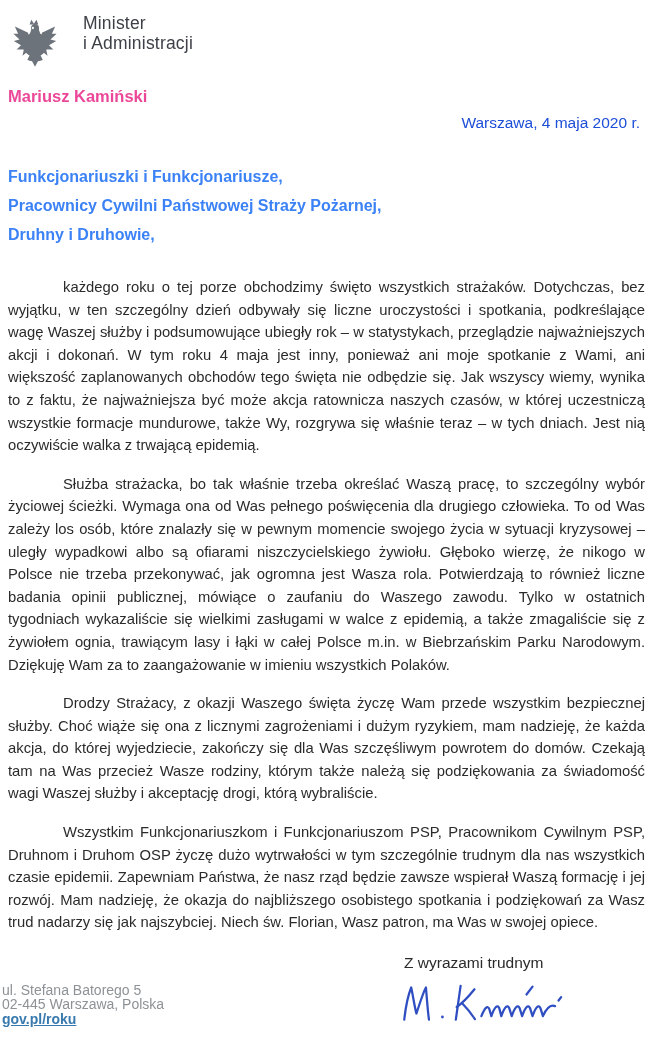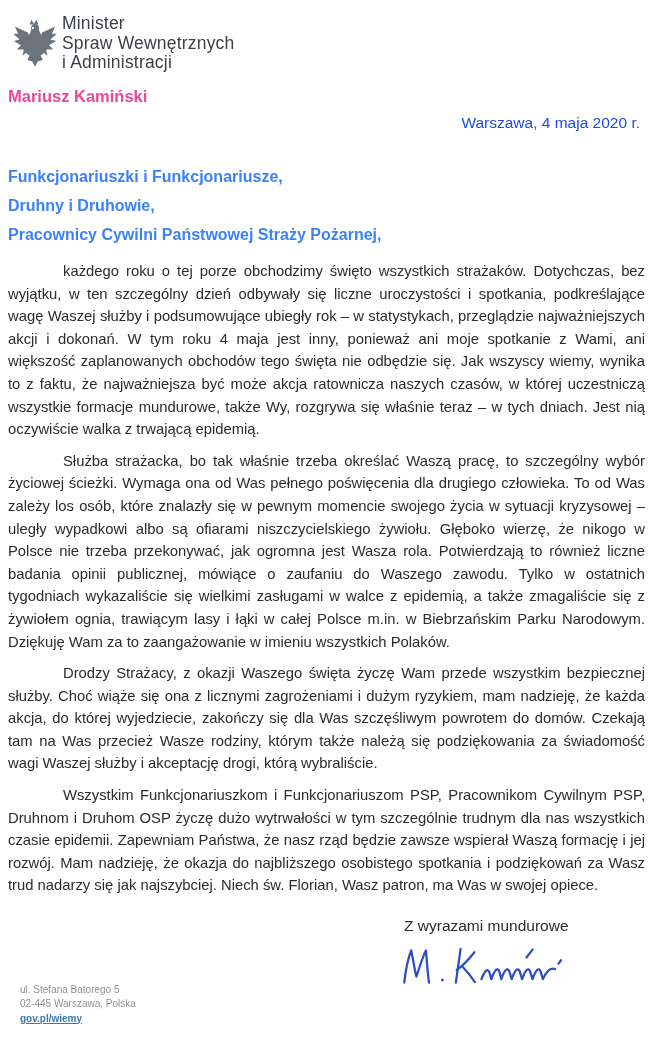--- a/index.html
+++ b/index.html
@@ -11,21 +11,21 @@
     background: #ffffff;
     font-family: "Liberation Sans", sans-serif;
     color: #262626;
     overflow: hidden;
     box-sizing: border-box;
   }
   
   .letterhead {
     display: flex;
     align-items: flex-start;
-    gap: 4px;
+    gap: 25px;
     padding: 10px 0 0 12px;
   }
   .eagle { width: 46px; height: 64px; flex: 0 0 auto; }
   .ministry {
     font-size: 17.5px;
     line-height: 19.5px;
     color: #3d4147;
     padding-top: 4px;
     letter-spacing: 0.2px;
   }
@@ -51,33 +51,33 @@
   }
   
   .body-text {
     padding: 11px 7px 0 8px;
     font-size: 14.8px;
     line-height: 22.6px;
     text-align: justify;
     color: #2b2b2b;
   }
   .body-text p {
-    margin: 0 0 9px 0;
+    margin: 16px 0 9px 0;
     text-indent: 55px;
   }
   
   .closing { margin: 20px 0 0 400px; }
   .valediction { font-size: 15.5px; color: #2b2b2b; padding-left: 4px; }
   .signature { width: 218px; height: 52px; margin: 6px 0 0 -12px; }
   
   .footer {
     position: absolute;
-    left: 20px;
+    left: 2px;
     bottom: 12px;
-    font-size: 10px;
+    font-size: 14px;
     line-height: 14.5px;
     color: #8d9296;
   }
   .footer a {
     color: #3879ae;
     font-weight: 700;
     text-decoration: underline;
   }
 </style>
 </head>
@@ -91,57 +91,56 @@
         <path d="M27 5 l3.4 5.5 L34 5 l2.6 6.5 h-12.2 z"></path>
         <path d="M32 11 c-4.2 0-6.4 3.8-5.2 7.8 l-2 5.6 c-6.2 2.2-10.4 8-10.4 14.2 0 8 5.8 14 10 16.2 l-3 5.8 c4.4 3 17 3 21.4 0 l-3-5.8 c4.2-2.2 10-8.2 10-16.2 0-6.2-4.2-12-10.4-14.2 l-2-5.6 c1.2-4-1-7.8-5.4-7.8 z"></path>
         <path d="M22.5 23 L4 14.5 L8.5 24.5 L2 24.5 L10.5 32.5 L2.5 34.5 L12.5 40.5 L6.5 46.5 L16.5 46.5 L14.5 55 L23 48.5 z"></path>
         <path d="M41.5 23 L60 14.5 L55.5 24.5 L62 24.5 L53.5 32.5 L61.5 34.5 L51.5 40.5 L57.5 46.5 L47.5 46.5 L49.5 55 L41 48.5 z"></path>
         <path d="M27.2 61.5 l4.8 9 4.8-9 z"></path>
         <circle cx="29" cy="16.5" r="1.6" fill="#ffffff"></circle>
       </g>
     </svg>
     <div class="ministry">
       <div>Minister</div>
-      <div>Spraw Wewnętrznych</div>
       <div>i Administracji</div>
     </div>
   </div>
 
   <div class="author">Mariusz Kamiński</div>
 
   <div class="dateline">Warszawa, 4 maja 2020 r.</div>
 
   <div class="salutation">
     <div>Funkcjonariuszki i Funkcjonariusze,</div>
+    <div>Pracownicy Cywilni Państwowej Straży Pożarnej,</div>
     <div>Druhny i Druhowie,</div>
-    <div>Pracownicy Cywilni Państwowej Straży Pożarnej,</div>
   </div>
 
   <main class="body-text">
     <p>każdego roku o tej porze obchodzimy święto wszystkich strażaków. Dotychczas, bez wyjątku, w ten szczególny dzień odbywały się liczne uroczystości i spotkania, podkreślające wagę Waszej służby i podsumowujące ubiegły rok – w statystykach, przeglądzie najważniejszych akcji i dokonań. W tym roku 4 maja jest inny, ponieważ ani moje spotkanie z Wami, ani większość zaplanowanych obchodów tego święta nie odbędzie się. Jak wszyscy wiemy, wynika to z faktu, że najważniejsza być może akcja ratownicza naszych czasów, w której uczestniczą wszystkie formacje mundurowe, także Wy, rozgrywa się właśnie teraz – w tych dniach. Jest nią oczywiście walka z trwającą epidemią.</p>
     <p>Służba strażacka, bo tak właśnie trzeba określać Waszą pracę, to szczególny wybór życiowej ścieżki. Wymaga ona od Was pełnego poświęcenia dla drugiego człowieka. To od Was zależy los osób, które znalazły się w pewnym momencie swojego życia w sytuacji kryzysowej – uległy wypadkowi albo są ofiarami niszczycielskiego żywiołu. Głęboko wierzę, że nikogo w Polsce nie trzeba przekonywać, jak ogromna jest Wasza rola. Potwierdzają to również liczne badania opinii publicznej, mówiące o zaufaniu do Waszego zawodu. Tylko w ostatnich tygodniach wykazaliście się wielkimi zasługami w walce z epidemią, a także zmagaliście się z żywiołem ognia, trawiącym lasy i łąki w całej Polsce m.in. w Biebrzańskim Parku Narodowym. Dziękuję Wam za to zaangażowanie w imieniu wszystkich Polaków.</p>
     <p>Drodzy Strażacy, z okazji Waszego święta życzę Wam przede wszystkim bezpiecznej służby. Choć wiąże się ona z licznymi zagrożeniami i dużym ryzykiem, mam nadzieję, że każda akcja, do której wyjedziecie, zakończy się dla Was szczęśliwym powrotem do domów. Czekają tam na Was przecież Wasze rodziny, którym także należą się podziękowania za świadomość wagi Waszej służby i akceptację drogi, którą wybraliście.</p>
     <p>Wszystkim Funkcjonariuszkom i Funkcjonariuszom PSP, Pracownikom Cywilnym PSP, Druhnom i Druhom OSP życzę dużo wytrwałości w tym szczególnie trudnym dla nas wszystkich czasie epidemii. Zapewniam Państwa, że nasz rząd będzie zawsze wspierał Waszą formację i jej rozwój. Mam nadzieję, że okazja do najbliższego osobistego spotkania i podziękowań za Wasz trud nadarzy się jak najszybciej. Niech św. Florian, Wasz patron, ma Was w swojej opiece.</p>
   </main>
 
   <div class="closing">
-    <div class="valediction">Z wyrazami mundurowe</div>
+    <div class="valediction">Z wyrazami trudnym</div>
     <svg class="signature" viewBox="0 0 230 60" aria-label="M. Kamiński">
       <g fill="none" stroke="#2f4ec2" stroke-width="2.6" stroke-linecap="round" stroke-linejoin="round">
         <path d="M8 48 C10 30 14 16 16 11 C18 20 20 34 22 41 C26 29 30 16 33 11 C34 22 35 38 36.5 48"></path>
         <circle cx="52" cy="45" r="1.6" fill="#2f4ec2" stroke="none"></circle>
         <path d="M73 9 C71 23 69 38 67.5 48"></path>
         <path d="M89 13 C81 23 75 29 68.5 33.5"></path>
         <path d="M75 29.5 C81 35.5 85.5 41.5 89.5 47.5"></path>
         <path d="M97 44 C101 34 104 31.5 106 35.5 L108.5 44 C112.5 32.5 115.5 30.5 117.5 34.5 L120 44 C124 32.5 127 30.5 129 34.5 L132 44 C136 32.5 139 30.5 141 34.5 L144 44 C148 32.5 151 30.5 153 34.5 L156 44 C160 32.5 163 30.5 165 34.5 L168 44 C172 35 177 30.5 182 32.5"></path>
         <path d="M149 19 L156 10"></path>
         <path d="M186 26 L189 22"></path>
       </g>
     </svg>
   </div>
 
   <footer class="footer">
     <div>ul. Stefana Batorego 5</div>
     <div>02-445 Warszawa, Polska</div>
-    <div><a href="#">gov.pl/wiemy</a></div>
+    <div><a href="#">gov.pl/roku</a></div>
   </footer>
 
 </div>
 
 </body></html>

